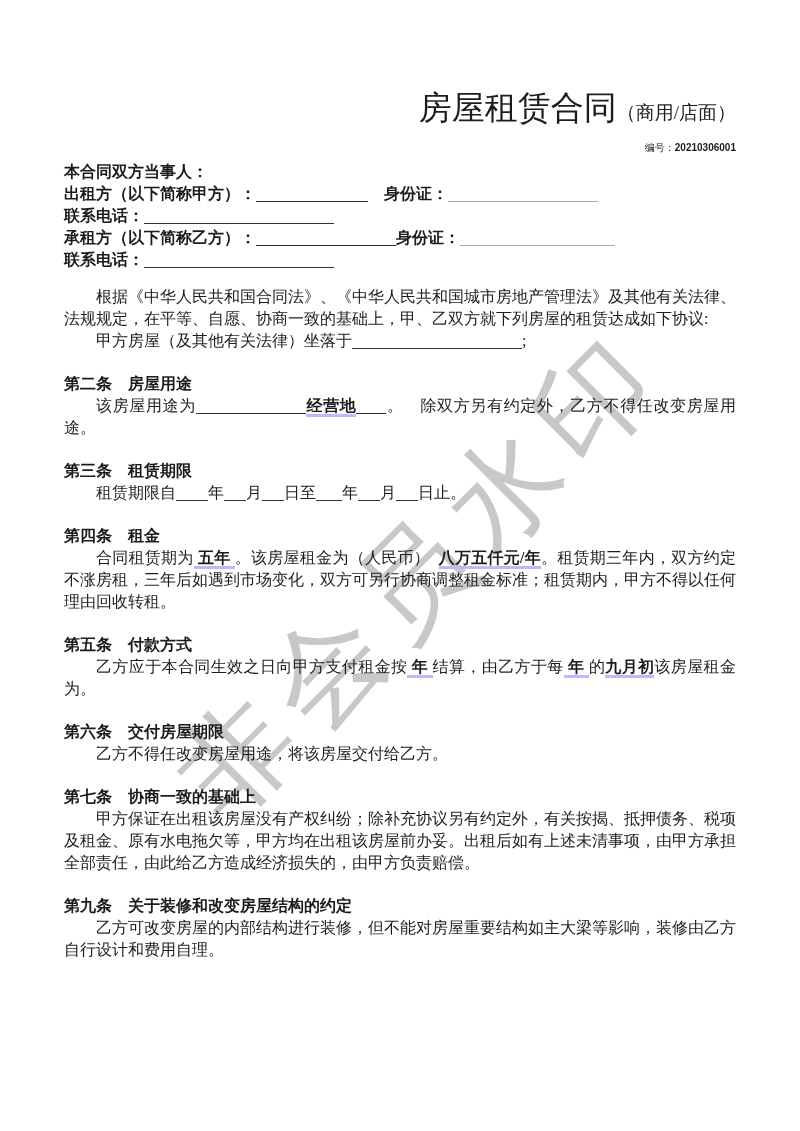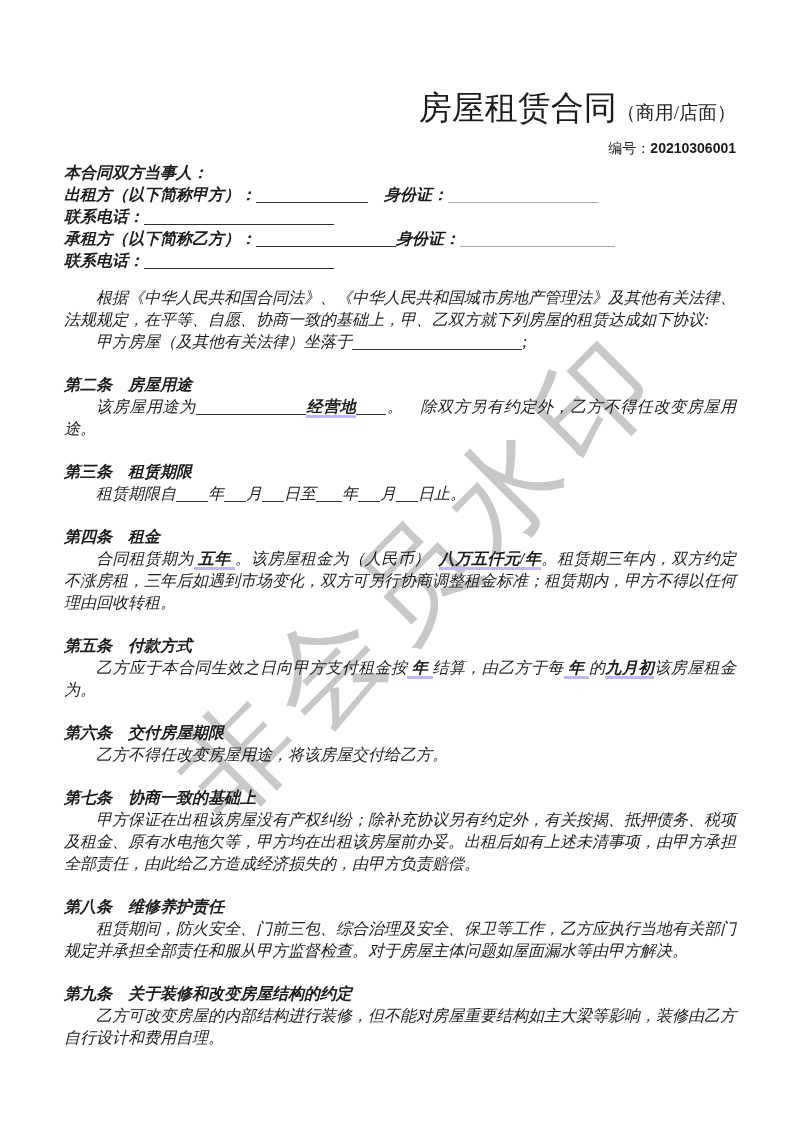--- a/index.html
+++ b/index.html
@@ -37,29 +37,29 @@
   }
   .title {
     text-align: right;
     font-size: 33px;
     line-height: 40px;
     white-space: nowrap;
   }
   .title-sub { font-size: 19px; }
   .doc-no {
     text-align: right;
-    font-size: 14px;
+    font-size: 10px;
     line-height: 20px;
     margin-top: 5px;
   }
   .doc-no .doc-no-value {
     font-family: "Liberation Sans", "DejaVu Sans", sans-serif;
     font-weight: bold;
   }
-  .line { font-size: 16px; line-height: 22px; font-style: italic; }
+  .line { font-size: 16px; line-height: 22px; }
   .party-line { font-weight: bold; }
   .parties { margin-top: 3px; }
   .preamble-wrap { margin-top: 15px; }
   .para { text-indent: 2em; text-align: justify; }
   .article { margin-top: 21px; }
   .article:first-child { margin-top: 0; }
   .heading { font-weight: bold; }
   .heading-title { margin-left: 1em; }
   .blank {
     display: inline-block;
@@ -124,23 +124,19 @@
         </section>
         <section class="article">
           <div class="line heading"><span>第六条</span><span class="heading-title">交付房屋期限</span></div>
           <div class="line para"><span>乙方不得任改变房屋用途，将该房屋交付给乙方。</span></div>
         </section>
         <section class="article">
           <div class="line heading"><span>第七条</span><span class="heading-title">协商一致的基础上</span></div>
           <div class="line para"><span>甲方保证在出租该房屋没有产权纠纷；除补充协议另有约定外，有关按揭、抵押债务、税项及租金、原有水电拖欠等，甲方均在出租该房屋前办妥。出租后如有上述未清事项，由甲方承担全部责任，由此给乙方造成经济损失的，由甲方负责赔偿。</span></div>
         </section>
         <section class="article">
-          <div class="line heading"><span>第八条</span><span class="heading-title">维修养护责任</span></div>
-          <div class="line para"><span>租赁期间，防火安全、门前三包、综合治理及安全、保卫等工作，乙方应执行当地有关部门规定并承担全部责任和服从甲方监督检查。对于房屋主体问题如屋面漏水等由甲方解决。</span></div>
-        </section>
-        <section class="article">
           <div class="line heading"><span>第九条</span><span class="heading-title">关于装修和改变房屋结构的约定</span></div>
           <div class="line para"><span>乙方可改变房屋的内部结构进行装修，但不能对房屋重要结构如主大梁等影响，装修由乙方自行设计和费用自理。</span></div>
         </section>
       </div>
 
   </div>
 </div>
 
 </body></html>

